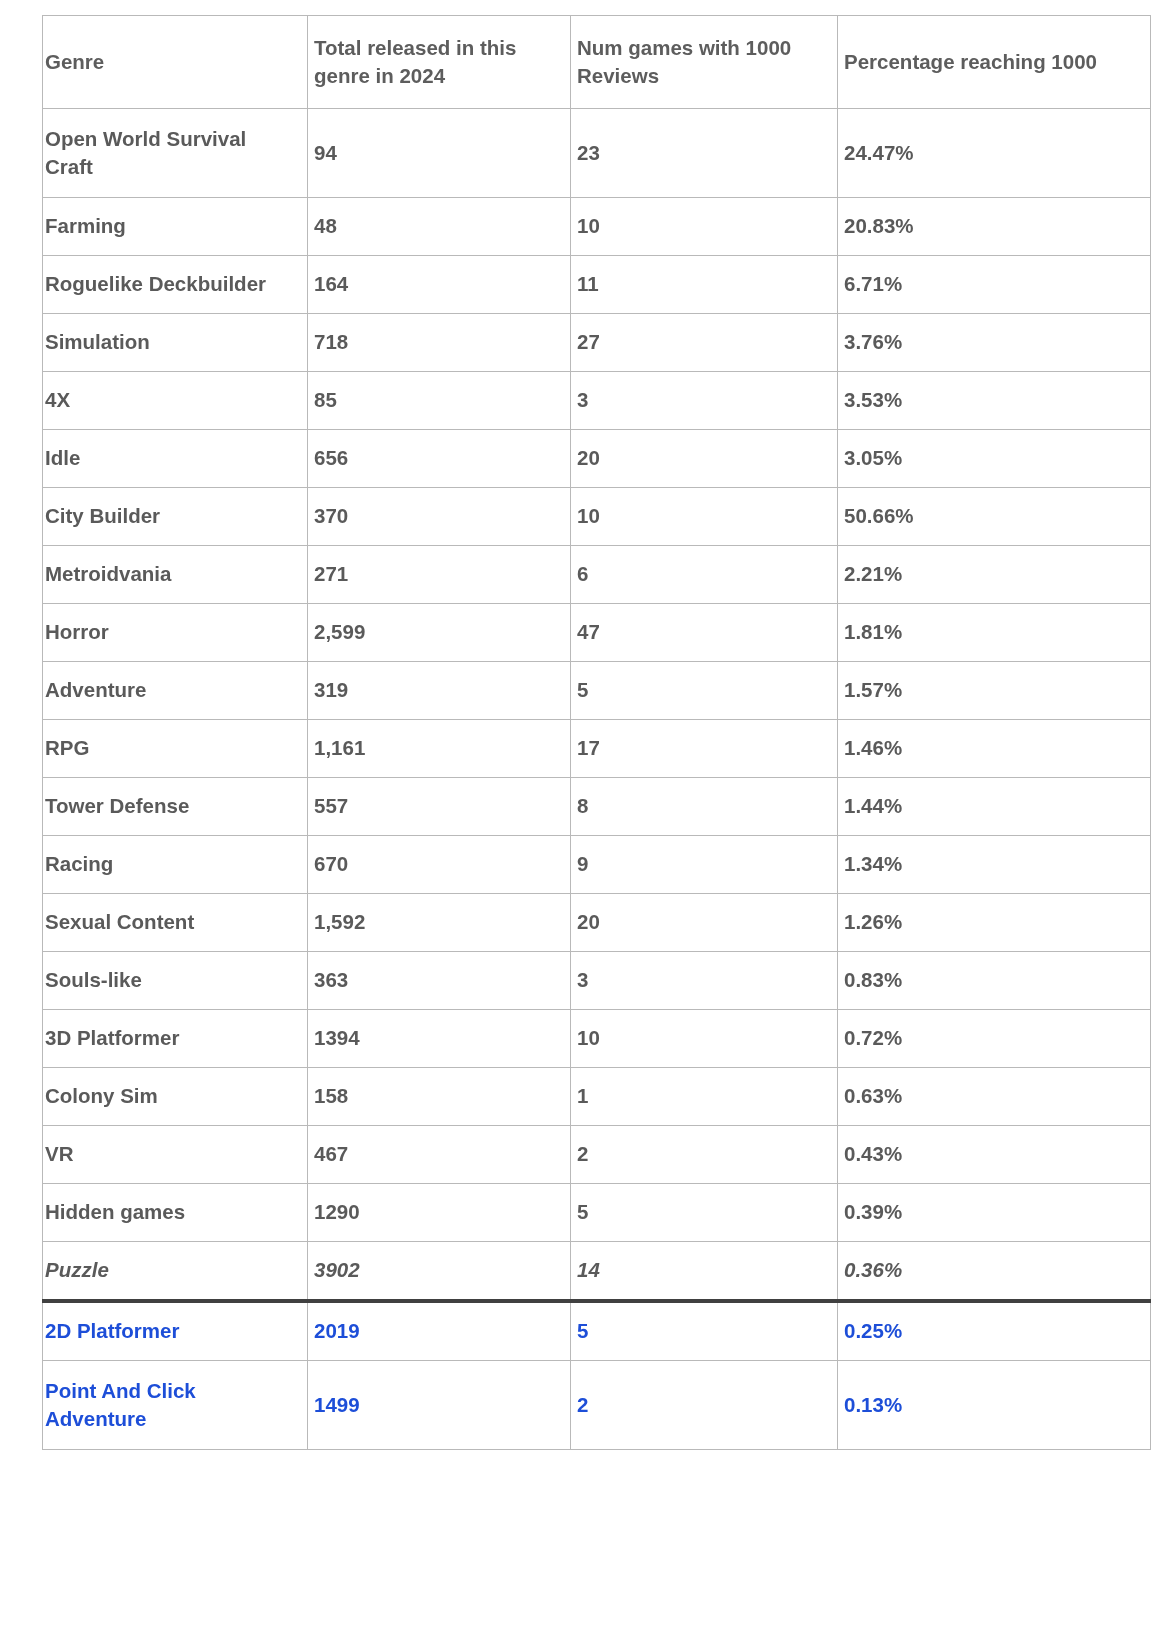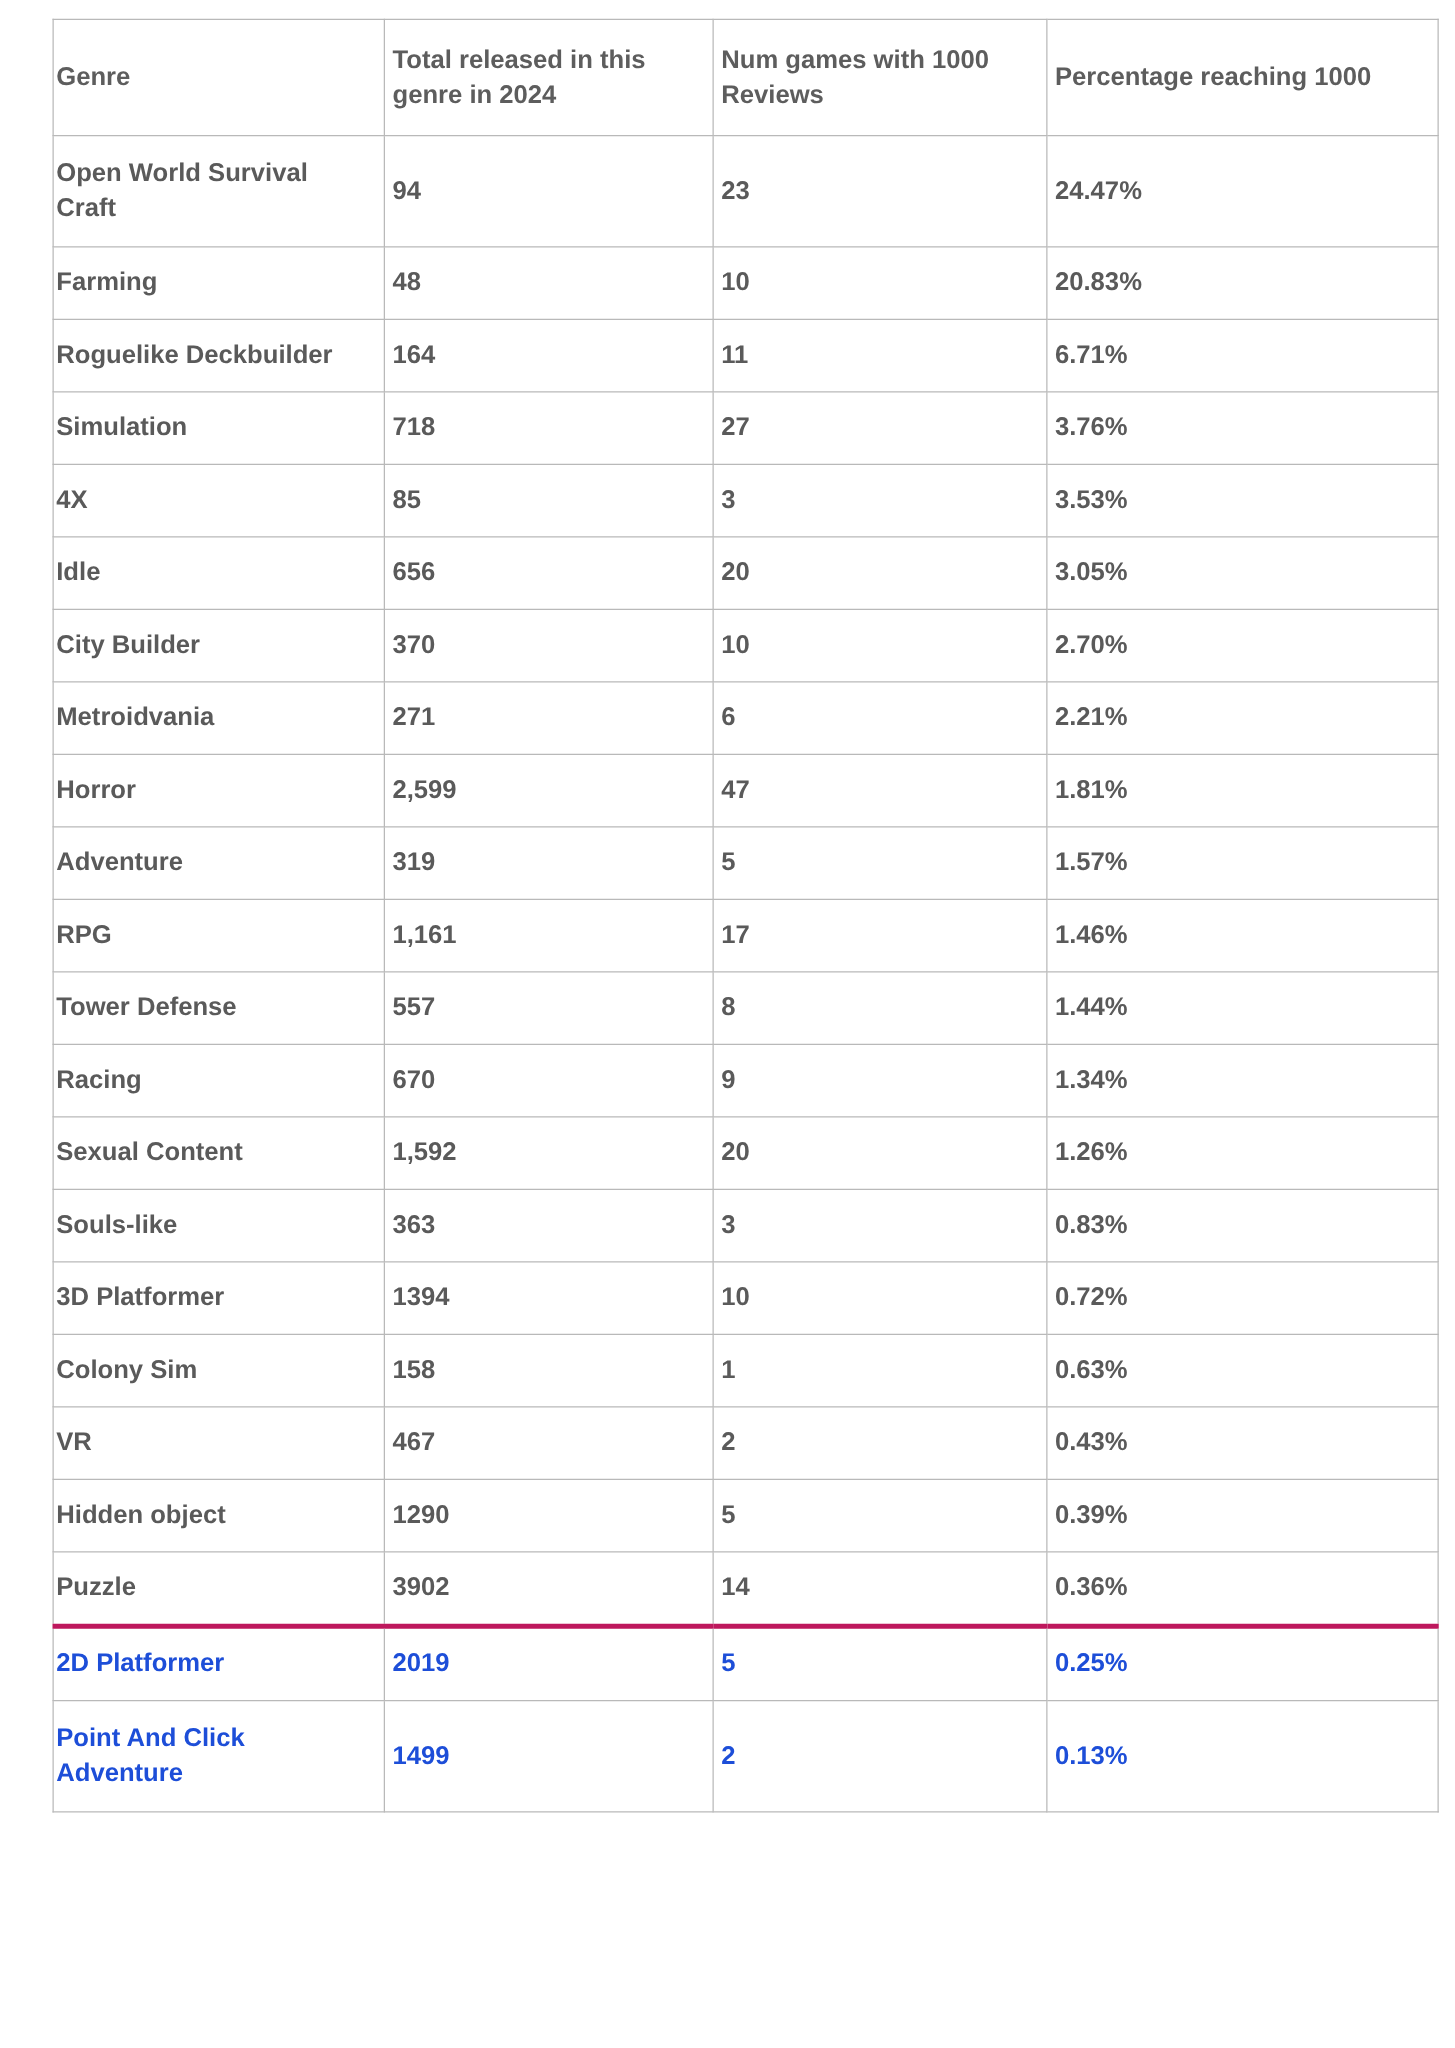--- a/index.html
+++ b/index.html
@@ -64,21 +64,22 @@
     font-weight: bold;
     color: #1d4ed8;
     padding: 13px 8px 13px 6px;
     height: 31px;
     margin-left: 31px;
   }
   tbody tr.row-light td.cell-genre { padding-left: 2px; }
 
   
   tbody tr.row-divider-after td {
-    border-bottom: 4px solid #be185d;
+    border-bottom: 4px solid #404040;
+    font-style: italic;
   }
 
   
   tbody tr.row-tall td { height: 62px; }
 </style>
 </head>
 <body>
 
 <div id="table-wrap">
   <table class="genre-table">
@@ -130,21 +131,21 @@
         <tr class="row-bold">
           <td class="cell-genre">Idle</td>
           <td>656</td>
           <td>20</td>
           <td>3.05%</td>
         </tr>
         <tr class="row-bold">
           <td class="cell-genre">City Builder</td>
           <td>370</td>
           <td>10</td>
-          <td>2.70%</td>
+          <td>50.66%</td>
         </tr>
         <tr class="row-bold">
           <td class="cell-genre">Metroidvania</td>
           <td>271</td>
           <td>6</td>
           <td>2.21%</td>
         </tr>
         <tr class="row-bold">
           <td class="cell-genre">Horror</td>
           <td>2,599</td>
@@ -199,21 +200,21 @@
           <td>1</td>
           <td>0.63%</td>
         </tr>
         <tr class="row-bold">
           <td class="cell-genre">VR</td>
           <td>467</td>
           <td>2</td>
           <td>0.43%</td>
         </tr>
         <tr class="row-bold">
-          <td class="cell-genre">Hidden object</td>
+          <td class="cell-genre">Hidden games</td>
           <td>1290</td>
           <td>5</td>
           <td>0.39%</td>
         </tr>
         <tr class="row-bold row-divider-after">
           <td class="cell-genre">Puzzle</td>
           <td>3902</td>
           <td>14</td>
           <td>0.36%</td>
         </tr>

